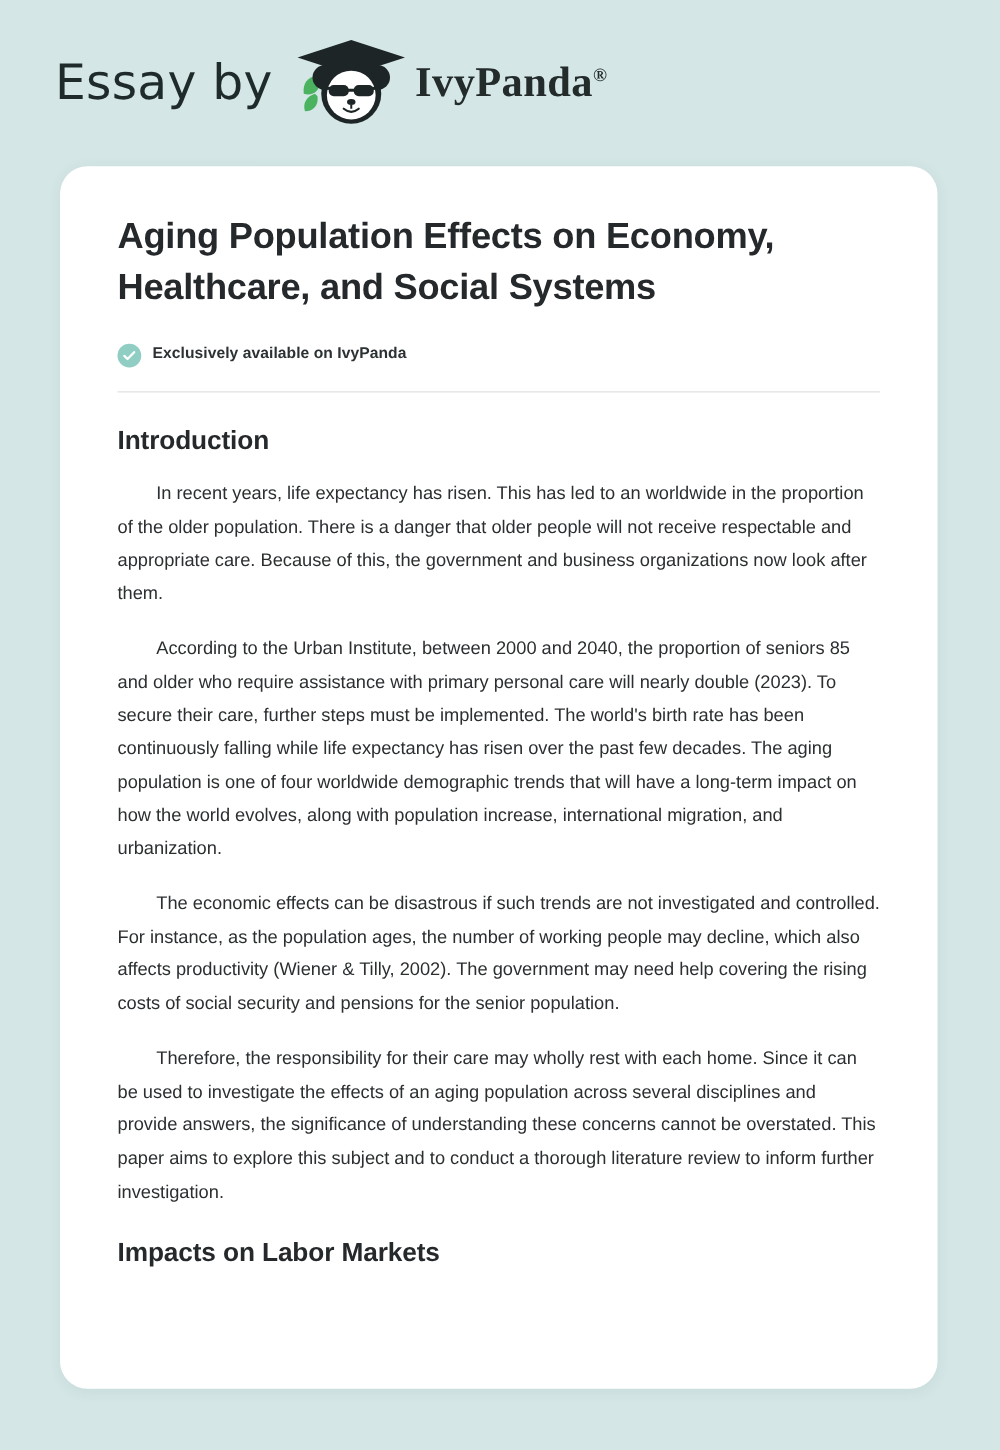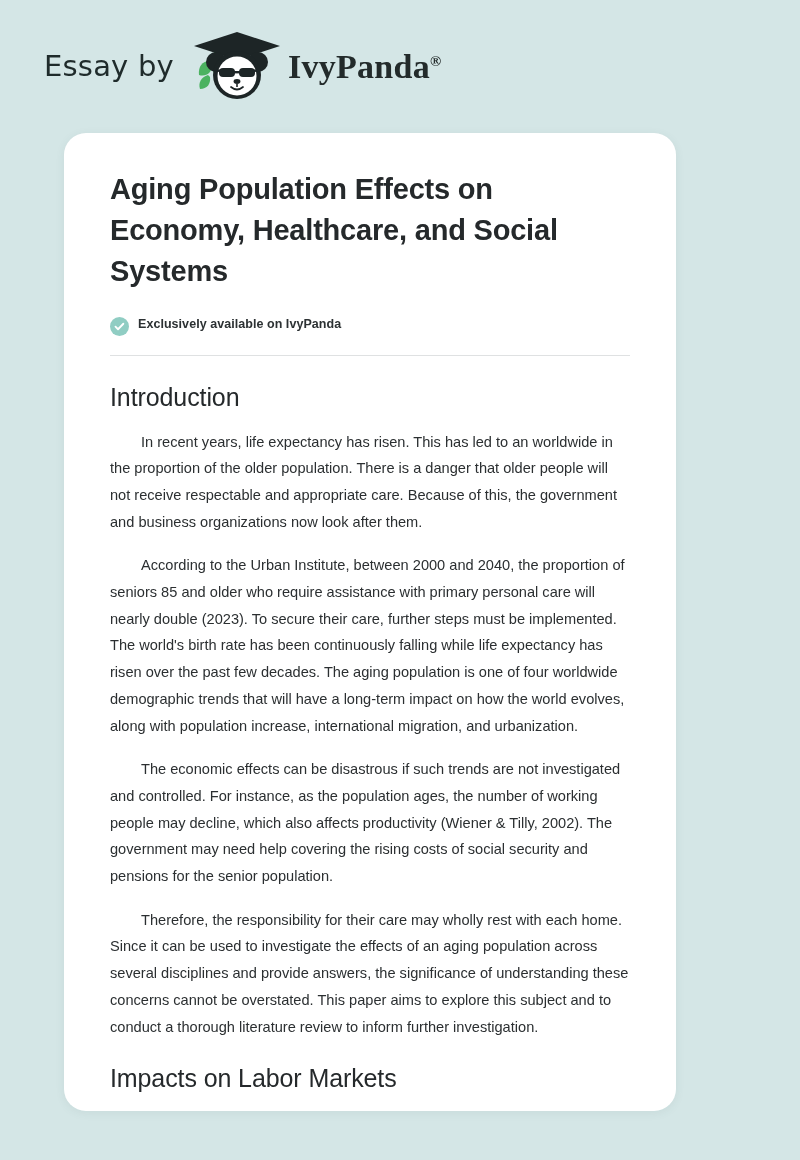--- a/index.html
+++ b/index.html
@@ -23,21 +23,21 @@
     left: 0;
     top: 0;
     width: 800px;
     height: 133px;
     display: flex;
     align-items: center;
     padding-left: 44px;
   }
   .brand-essay-by {
     font-family: "DejaVu Sans", sans-serif;
-    font-size: 29px;
+    font-size: 39px;
     font-weight: 400;
     color: #1f2b2b;
     letter-spacing: 0.2px;
     line-height: 1;
     margin-right: 14px;
     white-space: nowrap;
   }
   .brand-logo-wrap {
     display: flex;
     align-items: center;
@@ -63,23 +63,23 @@
   }
   .brand-name .reg {
     font-size: 15px;
     vertical-align: super;
     font-weight: 700;
   }
 
   
   .paper-card {
     position: absolute;
-    left: 64px;
+    left: 48px;
     top: 133px;
-    width: 612px;
+    width: 702px;
     height: 978px;
     background: #ffffff;
     border-radius: 22px;
     box-shadow: 0 2px 10px rgba(60,90,90,0.08);
     overflow: hidden;
   }
   .paper-inner {
     padding: 36px 46px 0 46px;
   }
 
@@ -120,22 +120,22 @@
 
   .rule {
     height: 1px;
     background: #dfe1e2;
     margin: 19px 0 0 0;
     width: 100%;
   }
 
   .section-heading {
     font-family: "Liberation Sans", sans-serif;
-    font-size: 25px;
-    font-weight: 400;
+    font-size: 21px;
+    font-weight: 700;
     color: #25292b;
     margin: 27px 0 0 0;
     letter-spacing: -0.1px;
   }
 
   .para {
     font-family: "Liberation Sans", sans-serif;
     font-size: 14.6px;
     line-height: 1.83;
     color: #2b2f31;

